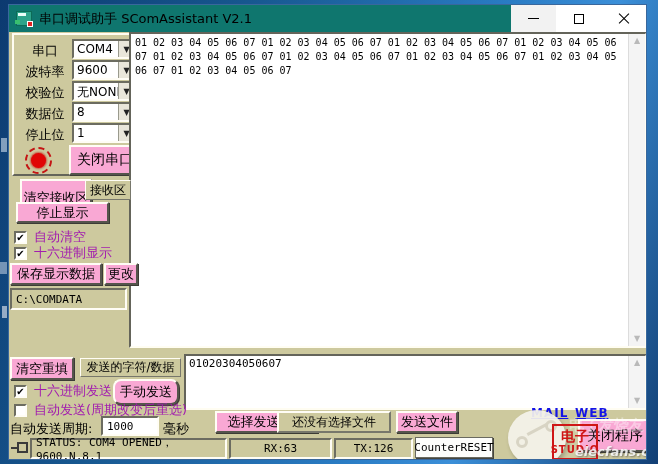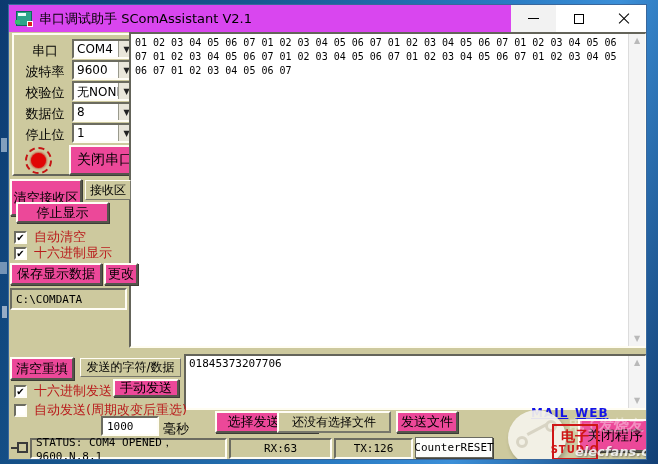--- a/index.html
+++ b/index.html
@@ -2,40 +2,40 @@
 <html><head>
 <meta charset="utf-8">
 <style>
   * { margin:0; padding:0; box-sizing:border-box; }
   body { font-family:"DejaVu Sans", sans-serif; }
   .screen { position:relative; width:658px; height:464px; overflow:hidden;
     background:linear-gradient(110deg,#0c3a70 0%,#17578f 30%,#2a7cc4 62%,#3b8fd8 75%,#123f74 100%); }
   .desk-frag { position:absolute; opacity:.8; }
   .window { position:absolute; left:8px; top:4px; width:639px; height:456px;
     background:#cdc99e; border:1px solid #39679c; overflow:hidden; }
-  .titlebar { position:absolute; left:0; top:0; right:0; height:27px; background:#d946ef;
+  .titlebar { position:absolute; left:0; top:0; right:0; height:27px; background:#0f766e;
     display:flex; align-items:center; padding-left:7px; }
   .app-icon { width:16px; height:15px; position:relative; background:#2da38a; border:1px solid #0c6b57; }
   .app-icon .bar { position:absolute; left:1px; top:1px; right:5px; height:3px; background:#e9fef8; }
   .app-icon .red { position:absolute; right:-2px; bottom:-2px; width:6px; height:6px; background:#d22; border:1px solid #fff; }
   .app-icon .grn { position:absolute; left:-2px; bottom:1px; width:5px; height:4px; background:#39c06f; }
   .title-text { margin-left:7px; font-size:13px; color:#000; white-space:nowrap; }
   .win-btns { margin-left:auto; display:flex; height:100%; }
   .win-btn { width:45px; height:100%; display:flex; align-items:center; justify-content:center; background:#fff; }
   .win-btn.min { background:#f2f2f2; }
   .glyph-min { width:11px; height:1px; background:#000; display:block; }
   .glyph-max { width:10px; height:10px; border:1px solid #000; display:block; }
   .glyph-close { position:relative; width:12px; height:12px; display:block; }
   .glyph-close::before,.glyph-close::after { content:""; position:absolute; left:-1px; top:5px; width:14px; height:1px; background:#000; }
   .glyph-close::before { transform:rotate(45deg); } .glyph-close::after { transform:rotate(-45deg); }
   .client { position:absolute; left:0; top:27px; right:0; bottom:0; background:#cdc99e; }
 
   .panel-raised { border:2px solid; border-color:#fffdf2 #64645a #64645a #fffdf2; }
   .btn { display:flex; align-items:center; justify-content:center; cursor:default;
-    background:#ec4899; border:2px solid; border-color:#fffdf5 #55554c #55554c #fffdf5;
+    background:#f9a8d4; border:2px solid; border-color:#fffdf5 #55554c #55554c #fffdf5;
     font-size:13px; color:#000; white-space:nowrap; box-shadow:1px 1px 0 #3c3c35; }
   .sunken { border:2px solid; border-color:#6c6c60 #fffdf5 #fffdf5 #6c6c60; }
   .field { background:#cdc99e; font-size:11px; font-family:"DejaVu Sans Mono",monospace; display:flex; align-items:center; }
 
   .settings { position:absolute; left:3px; top:1px; width:128px; height:143px; }
   .set-row { position:absolute; left:0; width:124px; height:21px; }
   .set-label { position:absolute; left:4px; top:3px; width:54px; font-size:13px; text-align:center; color:#000; }
   .dropdown { position:absolute; left:58px; top:0; width:64px; height:20px; background:#fff;
     border:2px solid; border-color:#6c6c60 #fffdf5 #fffdf5 #6c6c60; display:flex; overflow:hidden; }
   .dd-value { flex:1; font-size:12px; padding:1px 0 0 3px; white-space:nowrap; overflow:hidden; }
@@ -49,21 +49,21 @@
     border:2px solid; border-color:#64645a #fffdf2 #fffdf2 #64645a; }
   .recv-text { position:absolute; left:2px; top:1px; right:19px; bottom:2px; font-family:"DejaVu Sans Mono",monospace;
     font-size:10px; line-height:14px; color:#000; white-space:pre-wrap; padding:1px 2px; }
   .vscroll { position:absolute; right:0; top:0; bottom:0; width:17px; background:#f4f4f4; border-left:1px solid #dcdcdc;
     display:flex; flex-direction:column; justify-content:space-between; align-items:center; padding:3px 0; }
   .varrow { font-size:8px; color:#b9b9b9; line-height:8px; }
 
   .chk-row { position:absolute; display:flex; align-items:center; }
   .chk-box { width:13px; height:13px; background:#fff; border:2px solid; border-color:#6c6c60 #fffdf5 #fffdf5 #6c6c60;
     display:flex; align-items:center; justify-content:center; font-size:10px; font-weight:bold; color:#000; line-height:9px; }
-  .chk-label { margin-left:7px; font-size:13px; color:#b91c1c; white-space:nowrap; }
+  .chk-label { margin-left:7px; font-size:13px; color:#a21caf; white-space:nowrap; }
 
   .flat-label { display:flex; align-items:center; justify-content:center; font-size:12px; color:#000;
     border:1px solid; border-color:#fffdf5 #77776b #77776b #fffdf5; background:#cdc99e; white-space:nowrap; }
 
   .sendbox { position:absolute; left:175px; top:322px; width:463px; height:56px; background:#fff;
     border:2px solid; border-color:#64645a #fffdf2 #fffdf2 #64645a; }
   .send-text { position:absolute; left:3px; top:1px; right:19px; font-family:"DejaVu Sans Mono",monospace; font-size:11px; color:#000; }
 
   .link { font-size:12px; font-weight:bold; color:#1414e6; text-decoration:underline; letter-spacing:1px; }
 
@@ -164,21 +164,21 @@
       <div class="recv">
         <div class="recv-text">01 02 03 04 05 06 07 01 02 03 04 05 06 07 01 02 03 04 05 06 07 01 02 03 04 05 06
 07 01 02 03 04 05 06 07 01 02 03 04 05 06 07 01 02 03 04 05 06 07 01 02 03 04 05
 06 07 01 02 03 04 05 06 07</div>
         <div class="vscroll">
           <span class="varrow">▲</span>
           <span class="varrow">▼</span>
         </div>
       </div>
 
-      <div class="btn" style="position:absolute;left:1px;top:147px;width:72px;height:37px;">清空接收区</div>
+      <div class="btn" style="position:absolute;left:11px;top:147px;width:72px;height:37px;">清空接收区</div>
       <div class="flat-label" style="position:absolute;left:76px;top:148px;width:46px;height:20px;">接收区</div>
       <div class="btn" style="position:absolute;left:7px;top:170px;width:93px;height:21px;">停止显示</div>
 
       <div class="chk-row" style="left:5px;top:196px;">
         <span class="chk-box">
             <span>✔</span>
           </span>
         <span class="chk-label">自动清空</span>
       </div>
       <div class="chk-row" style="left:5px;top:212px;">
@@ -189,42 +189,43 @@
       </div>
 
       <div class="btn" style="position:absolute;left:1px;top:231px;width:92px;height:22px;">保存显示数据</div>
       <div class="btn" style="position:absolute;left:95px;top:231px;width:34px;height:22px;">更改</div>
       <div class="field sunken" style="position:absolute;left:1px;top:256px;width:117px;height:22px;padding-left:4px;">C:\COMDATA</div>
 
       <div class="btn" style="position:absolute;left:1px;top:325px;width:64px;height:23px;">清空重填</div>
       <div class="flat-label" style="position:absolute;left:71px;top:326px;width:101px;height:19px;">发送的字符/数据</div>
 
       <div class="sendbox">
-        <div class="send-text">01845373207706</div>
+        <div class="send-text">01020304050607</div>
         <div class="vscroll">
           <span class="varrow">▲</span>
           <span class="varrow">▼</span>
         </div>
       </div>
 
       <div class="chk-row" style="left:5px;top:350px;">
         <span class="chk-box">
             <span>✔</span>
           </span>
         <span class="chk-label">十六进制发送</span>
       </div>
-      <div class="btn" style="position:absolute;left:104px;top:347px;width:66px;height:18px;">手动发送</div>
+      <div class="btn" style="position:absolute;left:104px;top:347px;width:66px;height:26px;border-radius:8px;">手动发送</div>
 
       <div class="chk-row" style="left:5px;top:369px;">
         <span class="chk-box">
             <span></span>
           </span>
         <span class="chk-label">自动发送(周期改变后重选)</span>
       </div>
 
+      <span style="position:absolute;left:1px;top:388px;font-size:13px;">自动发送周期:</span>
       <div class="field" style="position:absolute;left:92px;top:384px;width:58px;height:20px;background:#fff;border:2px solid;border-color:#6c6c60 #fffdf5 #fffdf5 #6c6c60;padding-left:4px;">1000</div>
       <span style="position:absolute;left:154px;top:388px;font-size:13px;">毫秒</span>
 
       <div class="btn" style="position:absolute;left:173px;top:379px;width:103px;height:22px;margin-left:33px;">选择发送文件</div>
       <div class="flat-label sunken" style="position:absolute;left:268px;top:379px;width:114px;height:22px;border-width:2px;">还没有选择文件</div>
       <div class="btn" style="position:absolute;left:387px;top:379px;width:62px;height:22px;">发送文件</div>
 
       <span class="link" style="position:absolute;left:522px;top:374px;">MAIL</span>
       <span class="link" style="position:absolute;left:566px;top:374px;">WEB</span>
 

